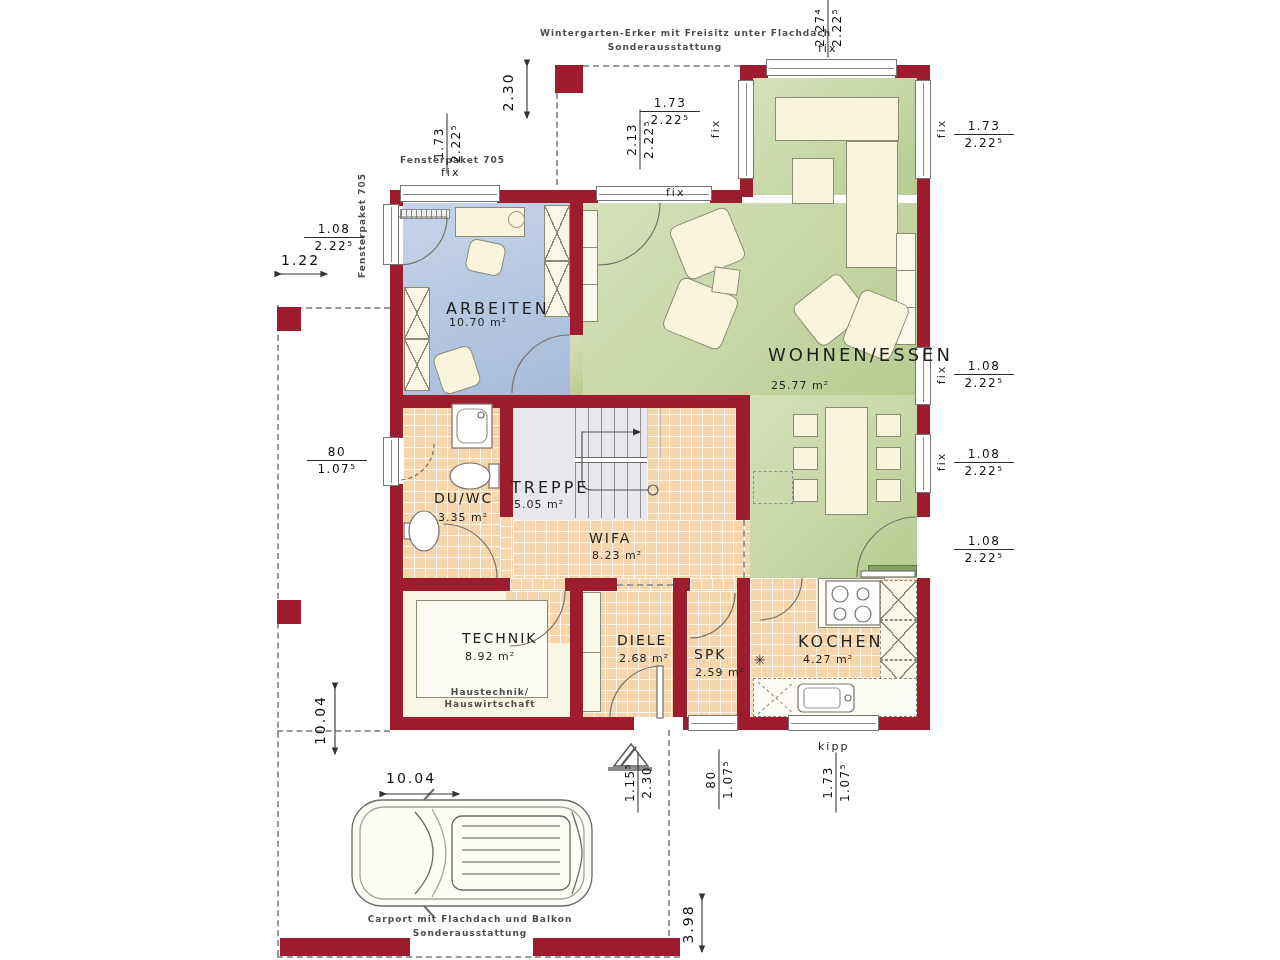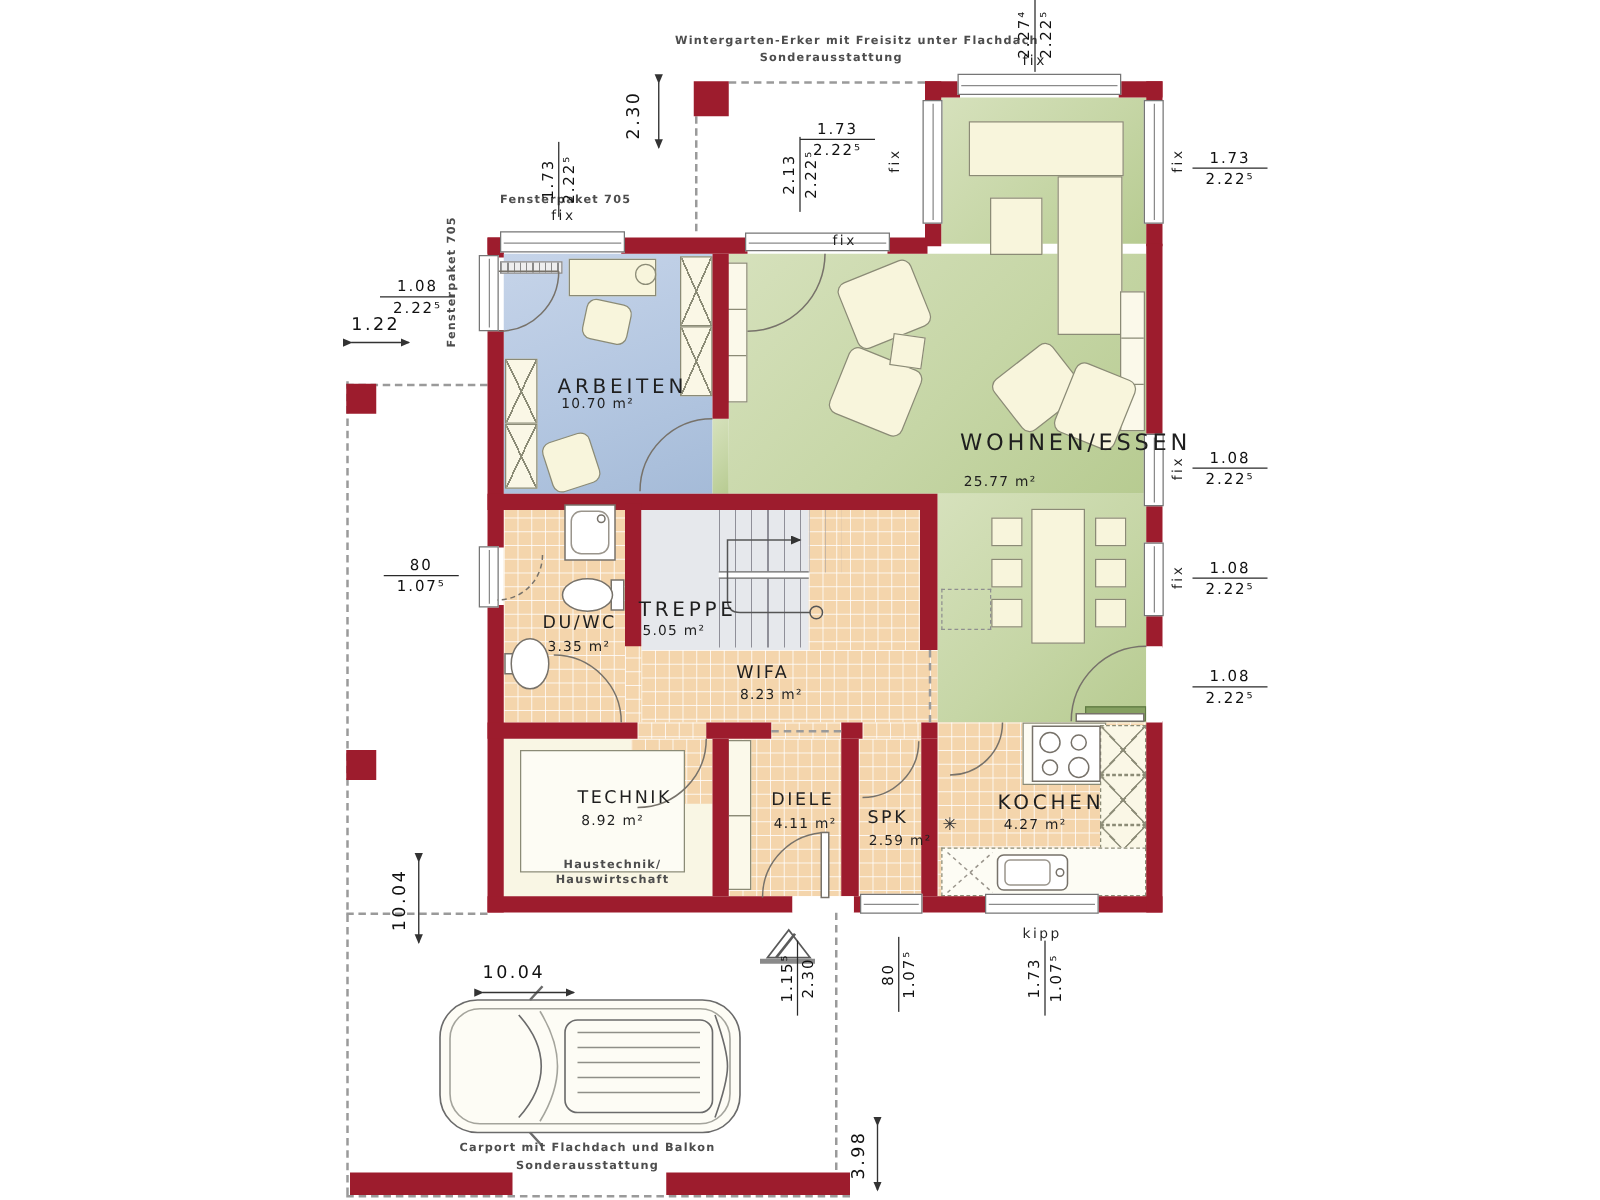--- a/index.html
+++ b/index.html
@@ -261,21 +261,21 @@
   <div class="rarea" style="left:771px;top:379px;">25.77 m²</div>
   <div class="rlabel small" style="left:434px;top:490px;">DU/WC</div>
   <div class="rarea" style="left:438px;top:511px;">3.35 m²</div>
   <div class="rlabel" style="left:511px;top:478px;">TREPPE</div>
   <div class="rarea" style="left:514px;top:498px;">5.05 m²</div>
   <div class="rlabel small" style="left:589px;top:530px;">WIFA</div>
   <div class="rarea" style="left:592px;top:549px;">8.23 m²</div>
   <div class="rlabel small" style="left:462px;top:630px;">TECHNIK</div>
   <div class="rarea" style="left:465px;top:650px;">8.92 m²</div>
   <div class="rlabel small" style="left:617px;top:632px;">DIELE</div>
-  <div class="rarea" style="left:619px;top:652px;">4.11 m²</div>
+  <div class="rarea" style="left:619px;top:652px;">2.68 m²</div>
   <div class="rlabel small" style="left:694px;top:646px;">SPK</div>
   <div class="rarea" style="left:695px;top:666px;">2.59 m²</div>
   <div class="sym" style="left:754px;top:652px;">✳</div>
   <div class="rlabel" style="left:798px;top:632px;">KOCHEN</div>
   <div class="rarea" style="left:803px;top:653px;">4.27 m²</div>
 
   <div class="note" style="left:540px;top:26px;width:250px;">
     <div>Wintergarten-Erker mit Freisitz unter Flachdach</div>
     <div>Sonderausstattung</div>
   </div>

